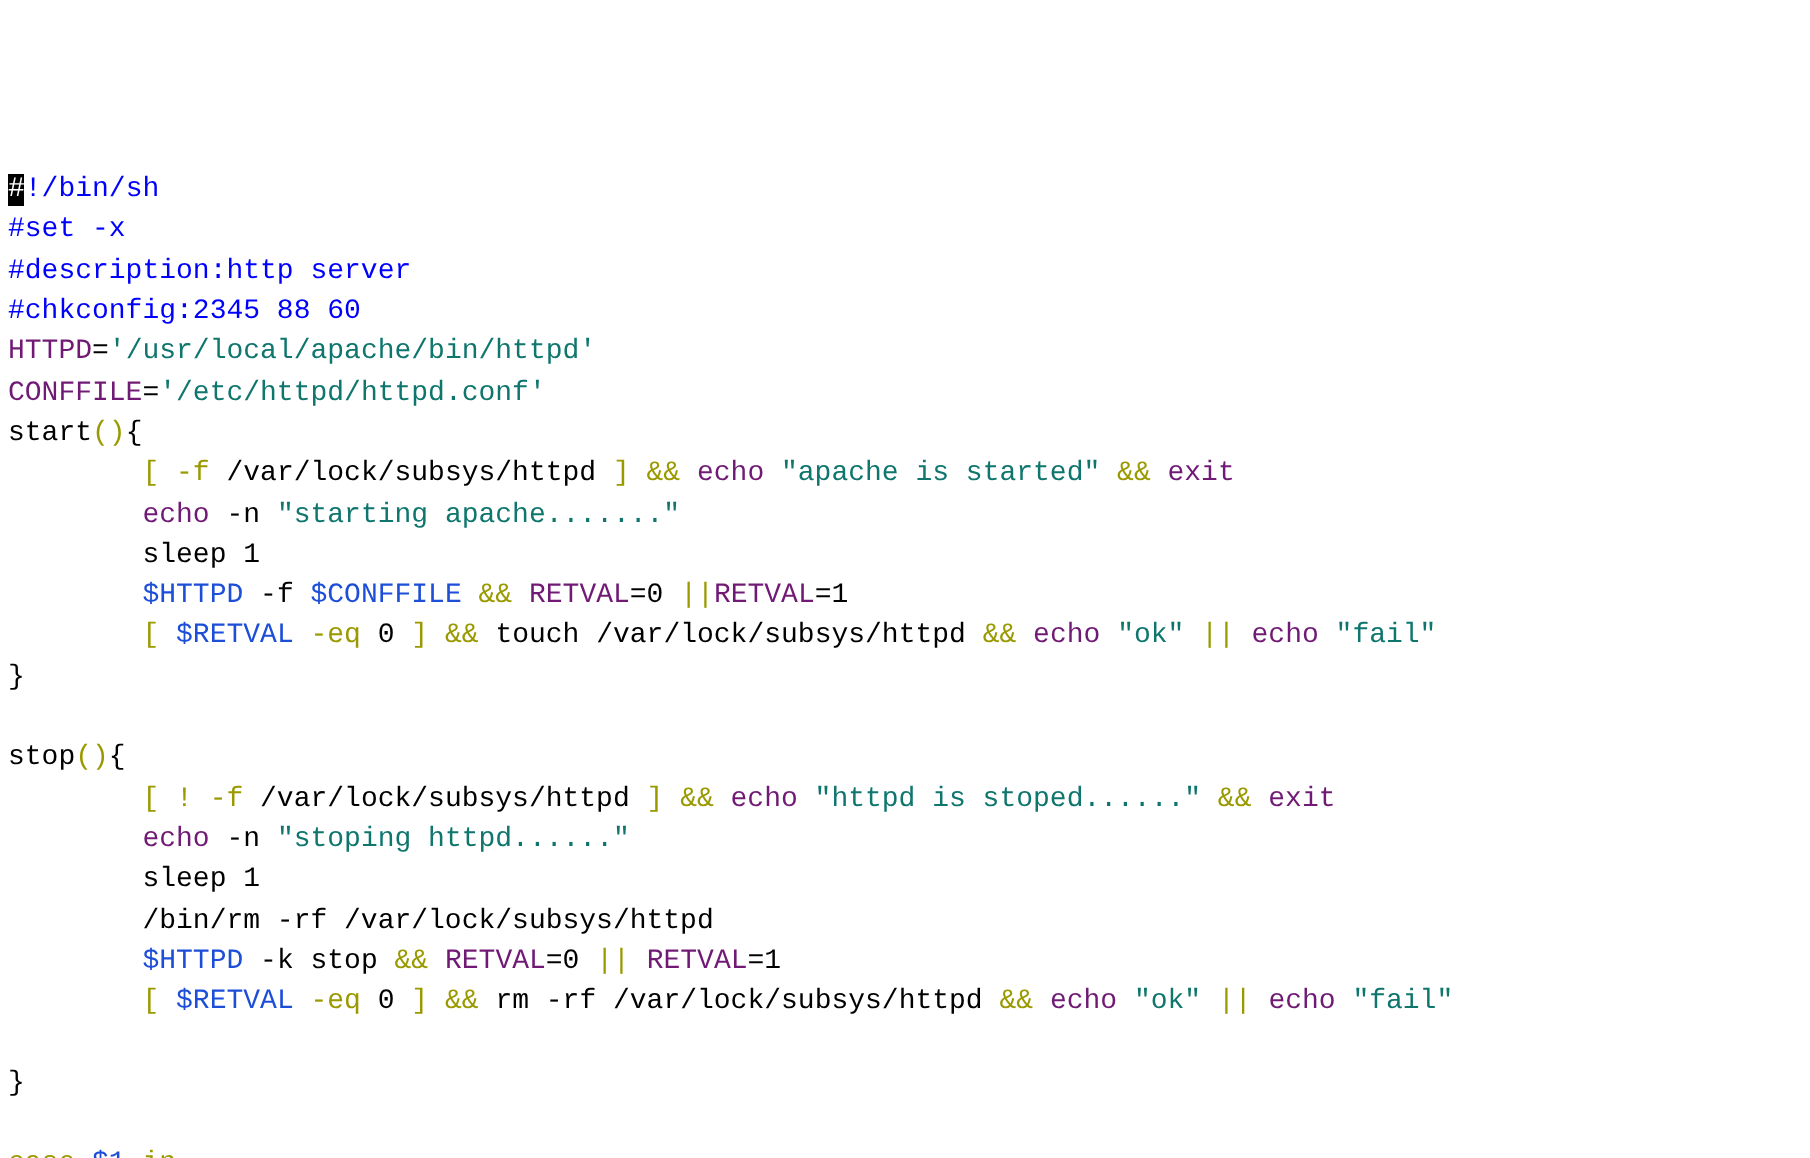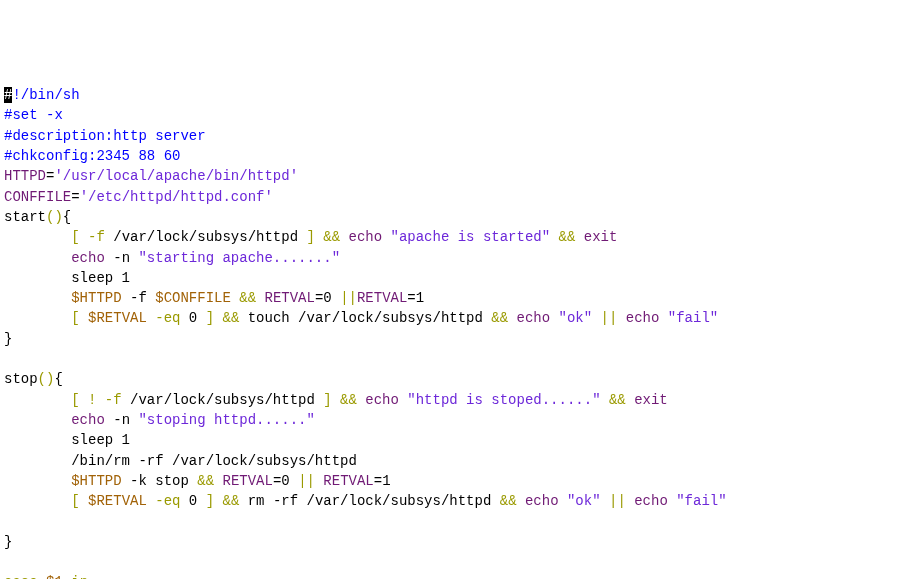--- a/index.html
+++ b/index.html
@@ -18,24 +18,24 @@
     }
     .line {
       display: block;
     }
     .cursor {
       background: #000000;
       color: #ffffff;
     }
     .comment { color: #0000ff; }
     .cyan { color: #701a75; }
-    .red { color: #6d28d9; }
+    .red { color: #0f766e; }
     .black { color: #000000; }
     .olive { color: #9a9a00; }
-    .magenta { color: #a16207; }
+    .magenta { color: #1d4ed8; }
   </style>
 </head>
 <body>
 
 
 
 <div id="code-container"><span class="line"><span class="cursor">#</span><span class="comment">!/bin/sh</span></span><span class="line"><span class="comment">#set -x</span></span><span class="line"><span class="comment">#description:http server</span></span><span class="line"><span class="comment">#chkconfig:2345 88 60</span></span><span class="line"><span class="cyan">HTTPD</span><span class="black">=</span><span class="red">'/usr/local/apache/bin/httpd'</span></span><span class="line"><span class="cyan">CONFFILE</span><span class="black">=</span><span class="red">'/etc/httpd/httpd.conf'</span></span><span class="line"><span class="black">start</span><span class="olive">()</span><span class="black">{</span></span><span class="line"><span class="black">        </span><span class="olive">[ -f </span><span class="black">/var/lock/subsys/httpd </span><span class="olive">] &amp;&amp; </span><span class="cyan">echo </span><span class="red">"apache is started"</span><span class="olive"> &amp;&amp; </span><span class="cyan">exit</span></span><span class="line"><span class="black">        </span><span class="cyan">echo</span><span class="black"> -n </span><span class="red">"starting apache......."</span></span><span class="line"><span class="black">        sleep 1</span></span><span class="line"><span class="black">        </span><span class="magenta">$HTTPD</span><span class="black"> -f </span><span class="magenta">$CONFFILE</span><span class="olive"> &amp;&amp; </span><span class="cyan">RETVAL</span><span class="black">=0 </span><span class="olive">||</span><span class="cyan">RETVAL</span><span class="black">=1</span></span><span class="line"><span class="black">        </span><span class="olive">[ </span><span class="magenta">$RETVAL</span><span class="olive"> -eq </span><span class="black">0 </span><span class="olive">] &amp;&amp; </span><span class="black">touch /var/lock/subsys/httpd </span><span class="olive">&amp;&amp; </span><span class="cyan">echo </span><span class="red">"ok"</span><span class="olive"> || </span><span class="cyan">echo </span><span class="red">"fail"</span></span><span class="line"><span class="black">}</span></span><span class="line">&nbsp;</span><span class="line"><span class="black">stop</span><span class="olive">()</span><span class="black">{</span></span><span class="line"><span class="black">        </span><span class="olive">[ ! -f </span><span class="black">/var/lock/subsys/httpd </span><span class="olive">] &amp;&amp; </span><span class="cyan">echo </span><span class="red">"httpd is stoped......"</span><span class="olive"> &amp;&amp; </span><span class="cyan">exit</span></span><span class="line"><span class="black">        </span><span class="cyan">echo</span><span class="black"> -n </span><span class="red">"stoping httpd......"</span></span><span class="line"><span class="black">        sleep 1</span></span><span class="line"><span class="black">        /bin/rm -rf /var/lock/subsys/httpd</span></span><span class="line"><span class="black">        </span><span class="magenta">$HTTPD</span><span class="black"> -k stop </span><span class="olive">&amp;&amp; </span><span class="cyan">RETVAL</span><span class="black">=0 </span><span class="olive">|| </span><span class="cyan">RETVAL</span><span class="black">=1</span></span><span class="line"><span class="black">        </span><span class="olive">[ </span><span class="magenta">$RETVAL</span><span class="olive"> -eq </span><span class="black">0 </span><span class="olive">] &amp;&amp; </span><span class="black">rm -rf /var/lock/subsys/httpd </span><span class="olive">&amp;&amp; </span><span class="cyan">echo </span><span class="red">"ok"</span><span class="olive"> || </span><span class="cyan">echo </span><span class="red">"fail"</span></span><span class="line">&nbsp;</span><span class="line"><span class="black">}</span></span><span class="line">&nbsp;</span><span class="line"><span class="olive">case </span><span class="magenta">$1</span><span class="olive"> in</span></span></div>
 
 
 

